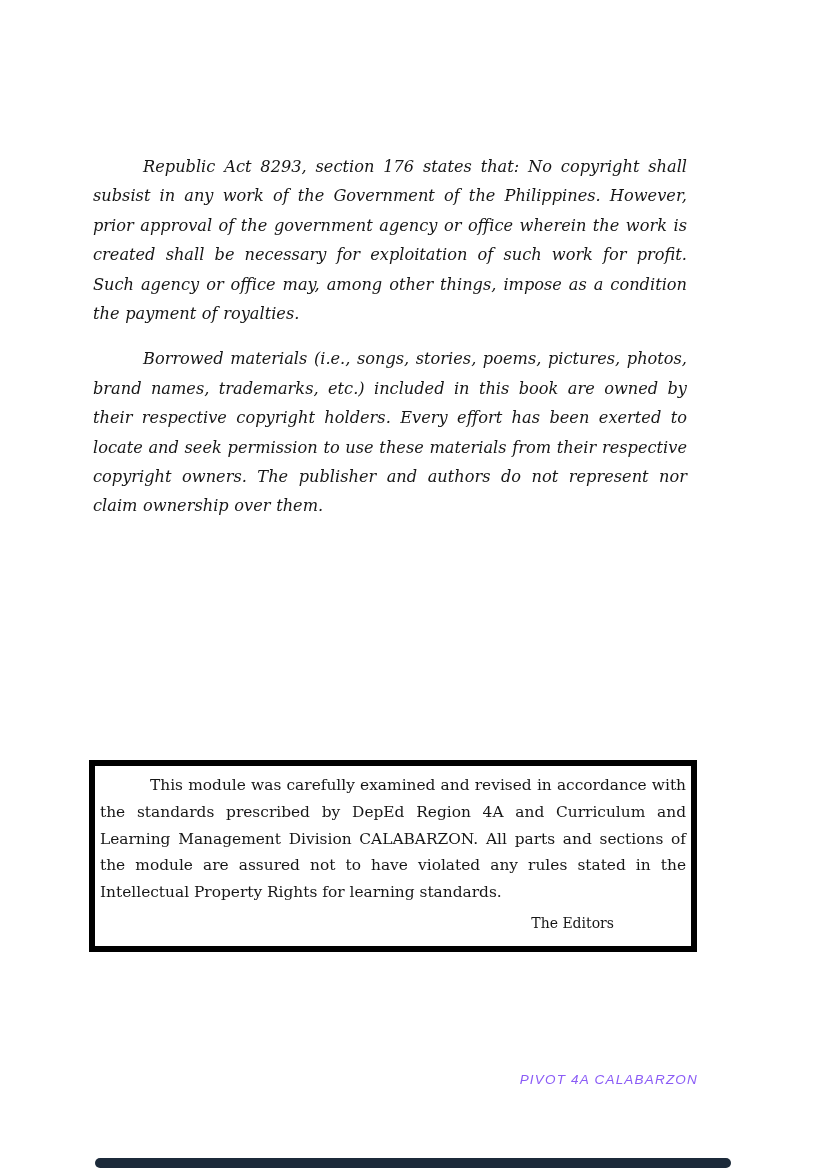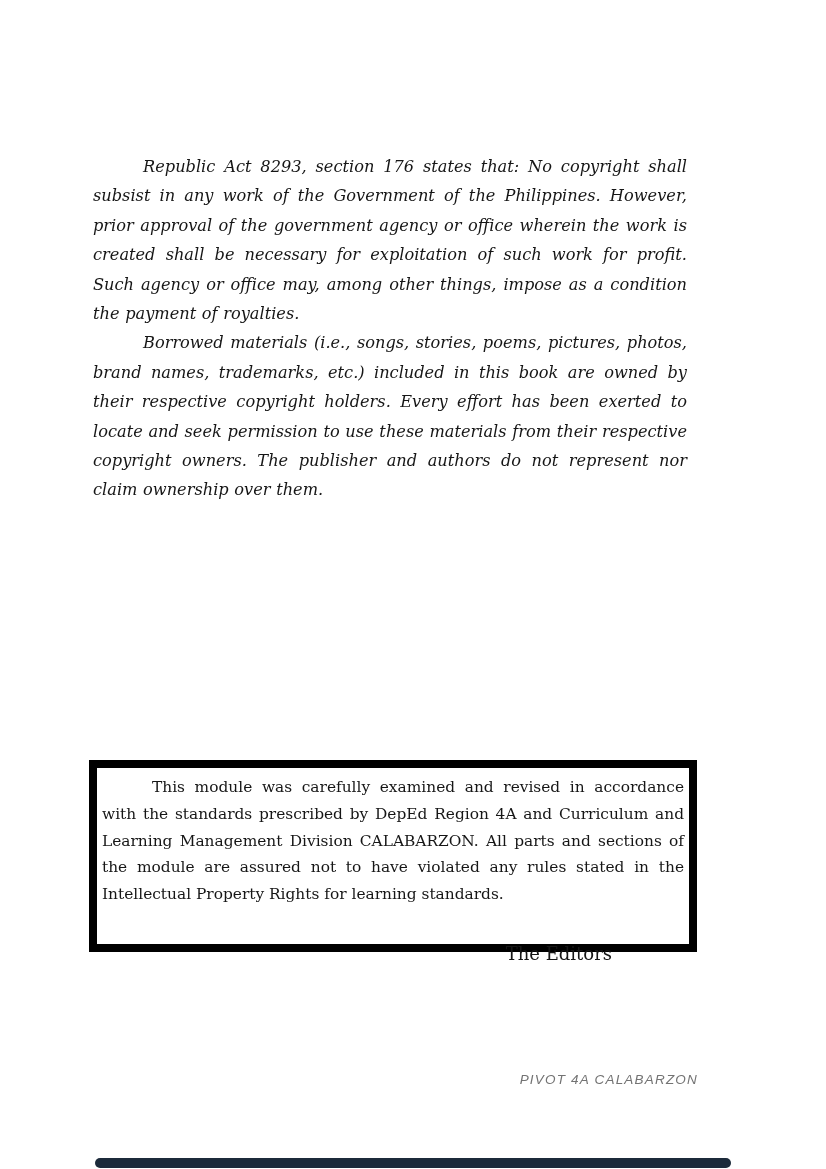--- a/index.html
+++ b/index.html
@@ -20,55 +20,55 @@
   }
   .body-par {
     font-size: 16.2px;
     line-height: 29.4px;
     text-align: justify;
     text-indent: 50px;
     margin: 0;
     word-spacing: 0.5px;
     font-style: italic;
   }
-  .body-par + .body-par { margin-top: 0; }
+  .body-par + .body-par { margin-top: 16px; }
 
   .notice-box {
     position: absolute;
     left: 89px; top: 760px;
     width: 608px; height: 192px;
     box-sizing: border-box;
-    border: 8px solid #f97316;
+    border: 6px solid #f97316;
     padding: 6px 5px 0 5px;
     background: #ffffff;
   }
   .notice-par {
     font-size: 15.4px;
     line-height: 26.8px;
     text-align: justify;
     text-indent: 50px;
     margin: 0;
   }
   .signature {
-    font-size: 18px;
+    font-size: 14px;
     line-height: 26.8px;
     text-align: right;
     padding-right: 72px;
-    margin-top: 33px;
+    margin-top: 4px;
   }
 
   .footer-brand {
     position: absolute;
     top: 1072px;
     right: 128px;
     font-family: "Liberation Sans", sans-serif;
     font-style: italic;
     font-size: 13.5px;
     letter-spacing: 1.2px;
-    color: #737373;
+    color: #8b5cf6;
     white-space: nowrap;
   }
 
   .footer-bar {
     position: absolute;
     left: 95px;
     bottom: 1px;
     width: 636px;
     height: 10px;
     border-radius: 5px;

